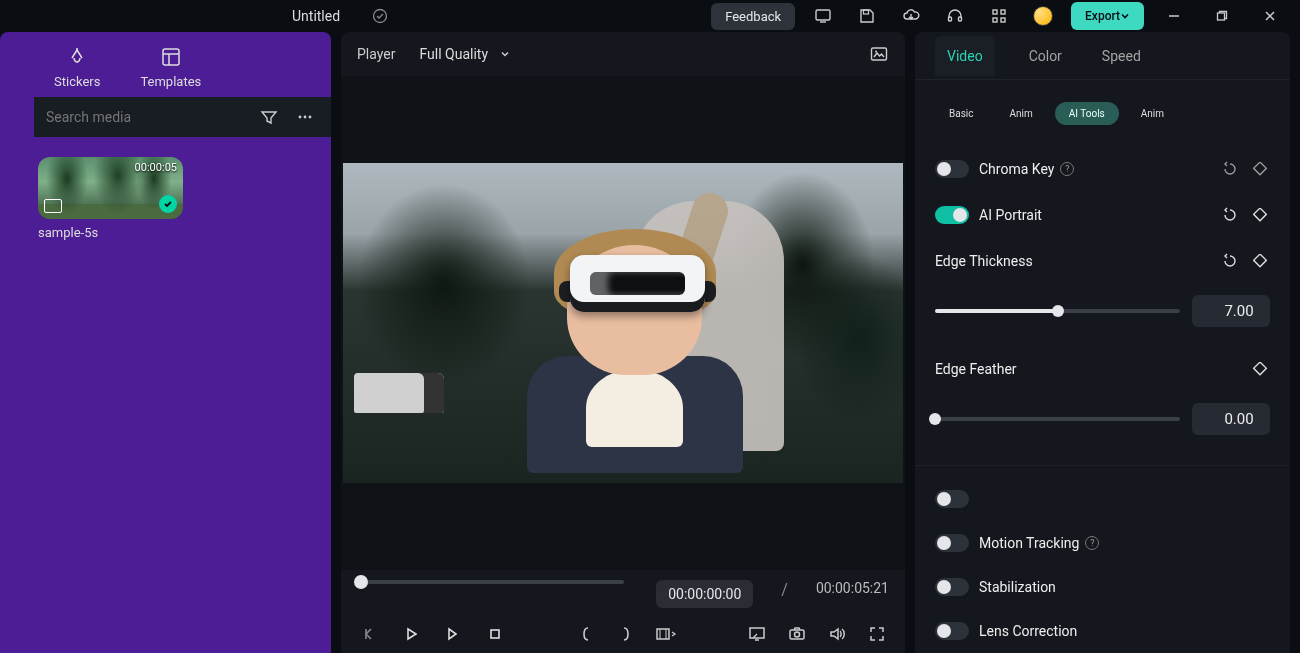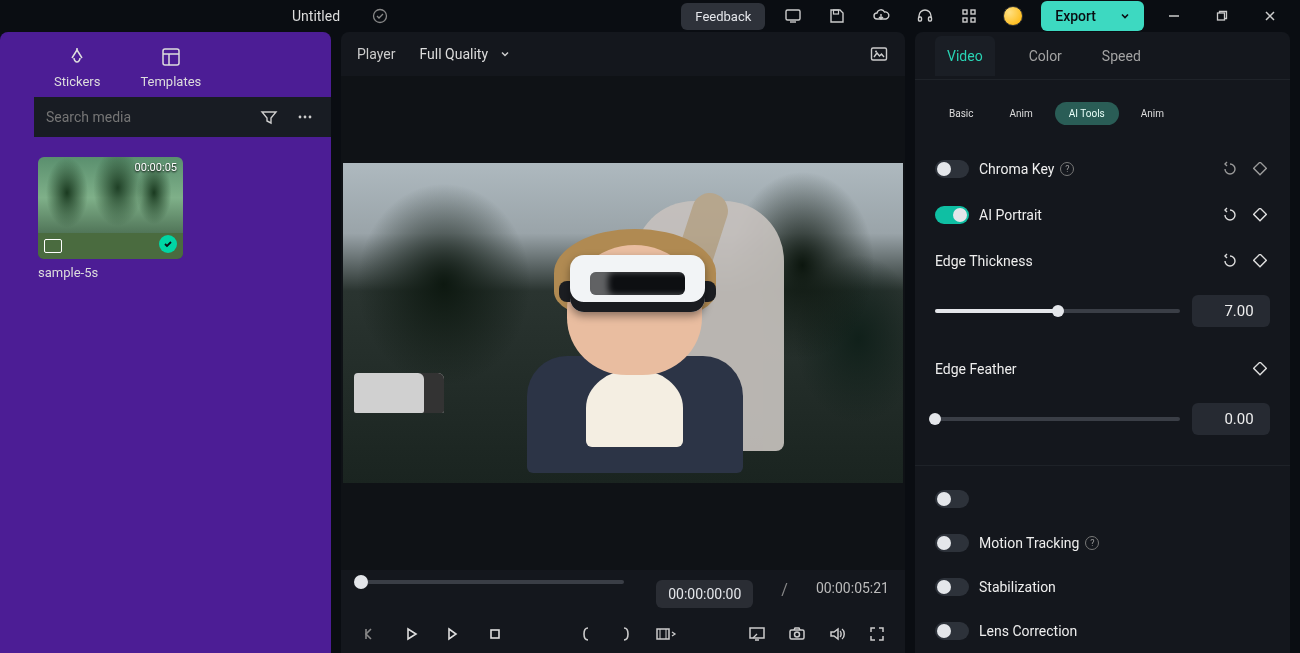--- a/index.html
+++ b/index.html
@@ -5,35 +5,35 @@
 * { margin: 0; padding: 0; box-sizing: border-box; font-family: -apple-system, BlinkMacSystemFont, "Segoe UI", Roboto, sans-serif; }
 body { background: #0a0d12; color: #e4e6ea; width: 1300px; height: 653px; overflow: hidden; display: flex; flex-direction: column; }
 
 
 .topbar { height: 48px; display: flex; align-items: center; padding: 0 12px; gap: 12px; }
 .topbar .title { margin-left: 280px; font-size: 14px; color: #ddd; display: flex; align-items: center; gap: 24px; }
 .topbar .spacer { flex: 1; }
 .topbar .feedback { background: #2e323a; color: #e4e6ea; padding: 6px 14px; border-radius: 6px; font-size: 13px; cursor: pointer; }
 .topbar .icon-btn { width: 32px; height: 32px; display: flex; align-items: center; justify-content: center; cursor: pointer; color: #ccc; border-radius: 4px; }
 .topbar .globe { width: 20px; height: 20px; border-radius: 50%; background: radial-gradient(circle at 30% 30%, #ffe082, #ffb300); border: 1px solid #333; }
-.export-btn { background: #3dd9c1; color: #0a0d12; padding: 7px 14px; border-radius: 6px; font-size: 14px; font-weight: 500; cursor: pointer; display: flex; align-items: center; gap: 24px; justify-content: flex-end; }
+.export-btn { background: #3dd9c1; color: #0a0d12; padding: 7px 14px; border-radius: 6px; font-size: 12px; font-weight: 500; cursor: pointer; display: flex; align-items: center; gap: 0; justify-content: flex-end; }
 .win-btn { width: 36px; height: 32px; display: flex; align-items: center; justify-content: center; cursor: pointer; color: #ccc; }
 
 
 .main { flex: 1; display: flex; gap: 10px; padding: 0 0 10px 0; }
 .left-panel { width: 331px; background: #4c1d95; border-radius: 8px; display: flex; flex-direction: column; overflow: hidden; padding-left: 34px; }
 .left-tabs { display: flex; gap: 40px; padding: 14px 20px 8px; }
 .left-tab { display: flex; flex-direction: column; align-items: center; gap: 6px; font-size: 13px; color: #ddd; cursor: pointer; }
 .left-tab .ticon { width: 22px; height: 22px; display: flex; align-items: center; justify-content: center; }
 .search-row { display: flex; align-items: center; padding: 6px 12px; background: #181c23; gap: 8px; }
 .search-input { flex: 1; background: transparent; border: none; color: #aaa; font-size: 14px; outline: none; padding: 6px 0; }
 .search-row .sicon { width: 28px; height: 28px; display: flex; align-items: center; justify-content: center; color: #ccc; cursor: pointer; }
 .media-grid { padding: 20px 4px; }
 .media-item { width: 145px; }
-.thumb { width: 145px; height: 102px; border-radius: 6px; position: relative; overflow: hidden; background: linear-gradient(180deg, #5a8f6e 0%, #7fb089 40%, #2f4a35 100%); }
+.thumb { width: 145px; height: 62px; border-radius: 12px; position: relative; overflow: hidden; background: linear-gradient(180deg, #5a8f6e 0%, #7fb089 40%, #2f4a35 100%); }
 .thumb::before { content: ""; position: absolute; inset: 0; background:
   radial-gradient(ellipse 30px 50px at 20% 35%, #1a3a20, transparent 70%),
   radial-gradient(ellipse 35px 55px at 55% 30%, #1f4026, transparent 70%),
   radial-gradient(ellipse 25px 45px at 80% 35%, #1a3a20, transparent 70%),
   linear-gradient(0deg, #4a6b3f 0%, #4a6b3f 25%, transparent 25%);
 }
 .thumb .dur { position: absolute; top: 4px; right: 6px; font-size: 11px; color: #fff; text-shadow: 0 1px 2px #000; }
 .thumb .check { position: absolute; bottom: 6px; right: 6px; width: 18px; height: 18px; border-radius: 50%; background: #00d6a4; display: flex; align-items: center; justify-content: center; }
 .thumb .filmicon { position: absolute; bottom: 6px; left: 6px; width: 18px; height: 14px; border: 1.5px solid #fff; border-radius: 2px; }
 .media-name { font-size: 13px; color: #ddd; margin-top: 6px; }

